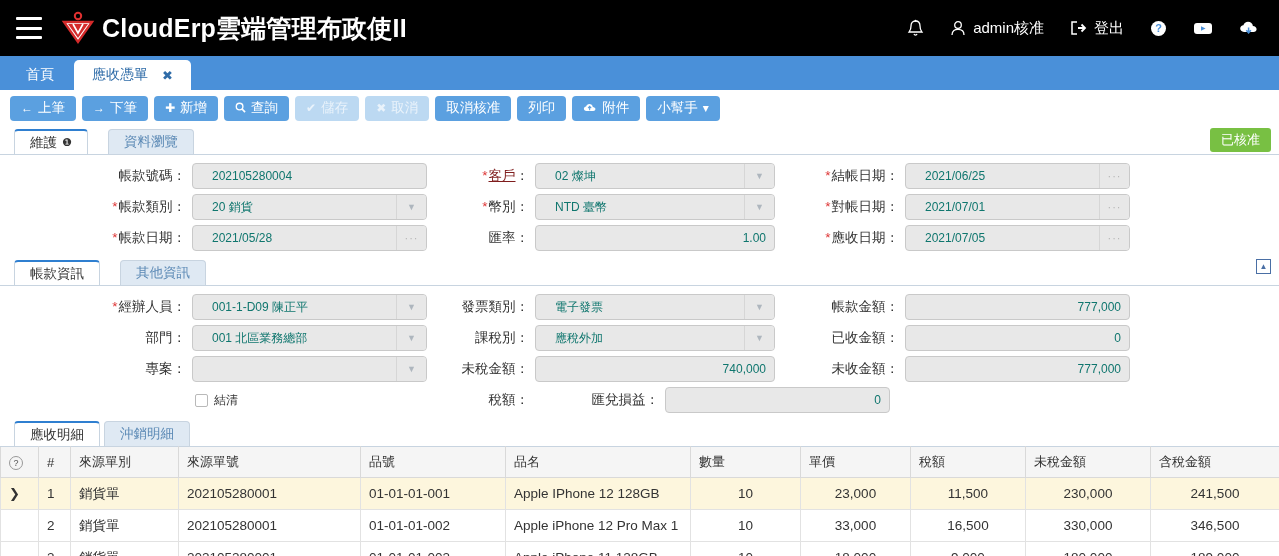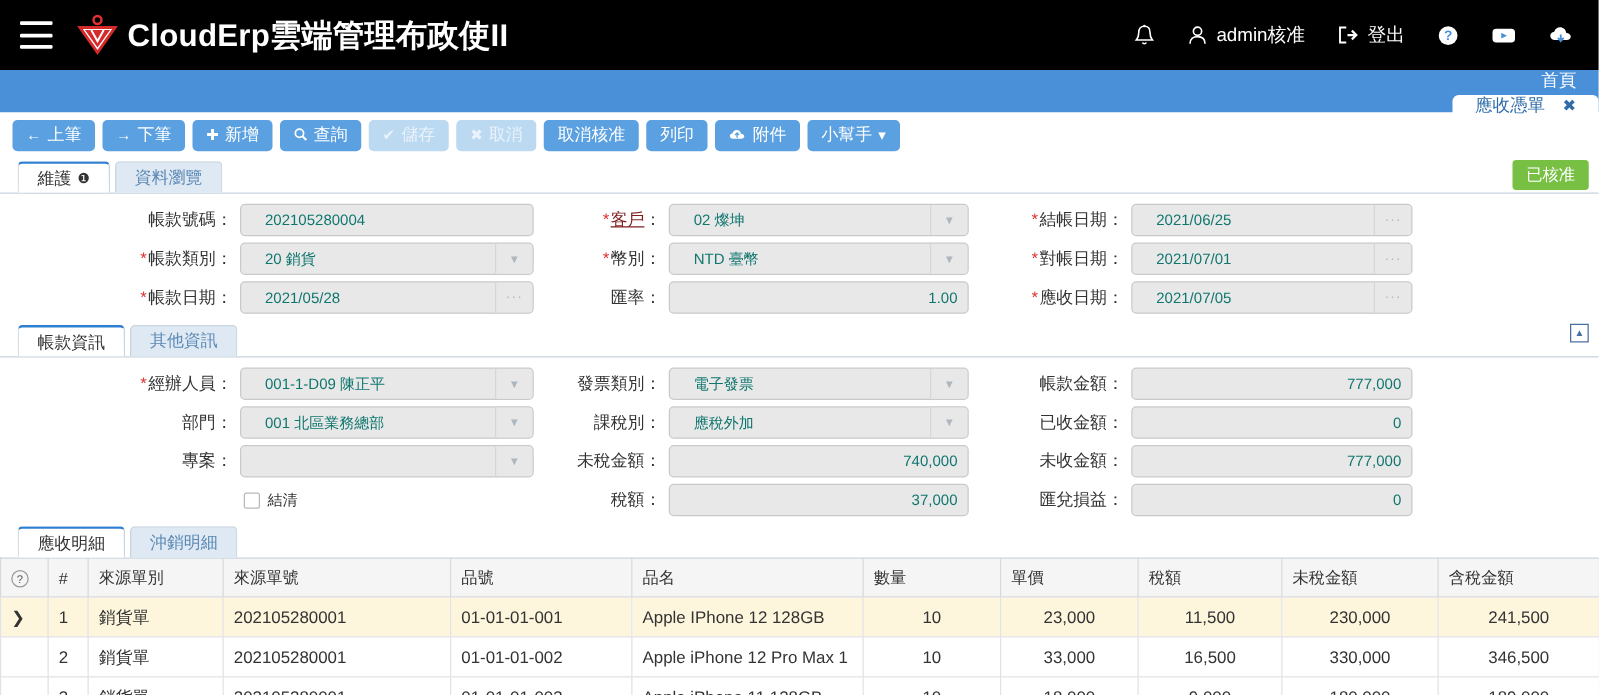--- a/index.html
+++ b/index.html
@@ -53,21 +53,20 @@
   .tb-icon { display: inline-flex; align-items: center; justify-content: center; }
 
   
   .tabstrip {
     height: 34px;
     background: #4a90d9;
     display: flex;
     align-items: flex-end;
     padding-left: 8px;
     gap: 2px;
-    flex-direction: column;
   }
   .tabstrip .tab {
     height: 30px;
     padding: 0 18px;
     display: flex; align-items: center; gap: 14px;
     font-size: 14px;
     color: #fff;
     border-radius: 5px 5px 0 0;
     cursor: pointer;
   }
@@ -101,21 +100,21 @@
     white-space: nowrap;
   }
   .btn.disabled { background: #bcd9f2; color: #eaf3fb; cursor: default; }
   .btn .bi { font-size: 12px; line-height: 1; display: inline-block; }
 
   
   .subtabs {
     display: flex; align-items: flex-end;
     padding-left: 14px;
     height: 28px;
-    gap: 4px;
+    gap: 20px;
     position: relative;
   }
   .subtab {
     height: 25px;
     padding: 0 15px;
     display: flex; align-items: center; gap: 5px;
     font-size: 13.5px;
     border: 1px solid #c8d4e0;
     border-bottom: none;
     border-radius: 4px 4px 0 0;
@@ -547,23 +546,20 @@
 
   <div class="frow">
     <div class="fcell" style="width:390px; justify-content:flex-start; padding-left:158px">
       <div class="chk-row">
         <span class="chkbox"></span>
         <span>結清</span>
       </div>
     </div>
     <div class="fcell" style="margin-left:22px">
       <div class="flabel" style="width:86px"><span>稅額</span>：</div>
-      <div class="fctl" style="width:240px">
-        <div class="val num">37,000</div>
-      </div>
     </div>
     <div class="fcell" style="margin-left:34px">
       <div class="flabel" style="width:96px"><span>匯兌損益</span>：</div>
       <div class="fctl" style="width:225px">
         <div class="val num">0</div>
       </div>
     </div>
   </div>
 </div>
 

